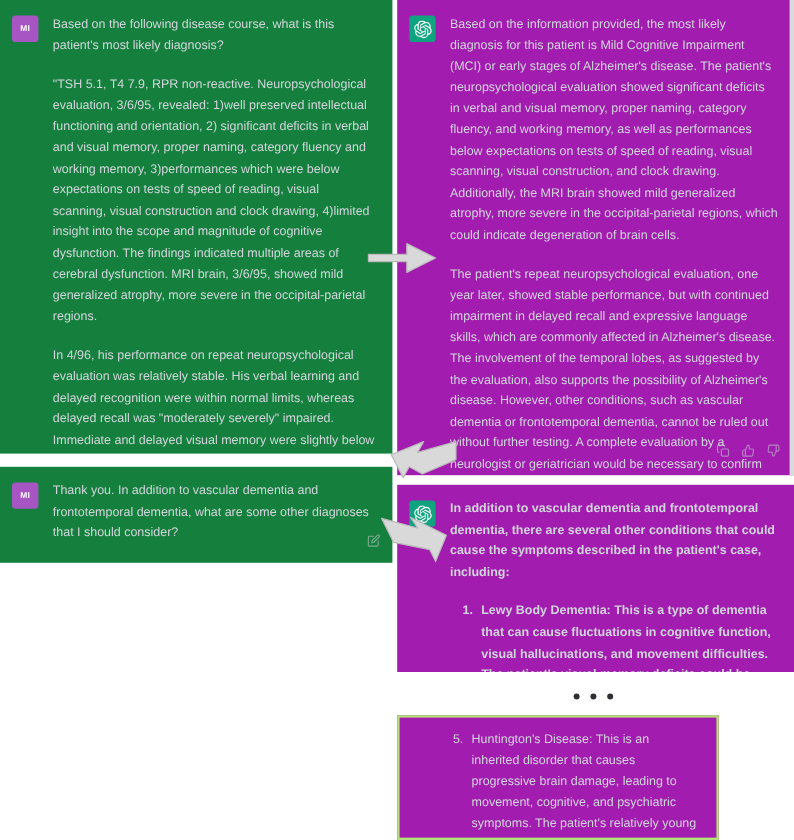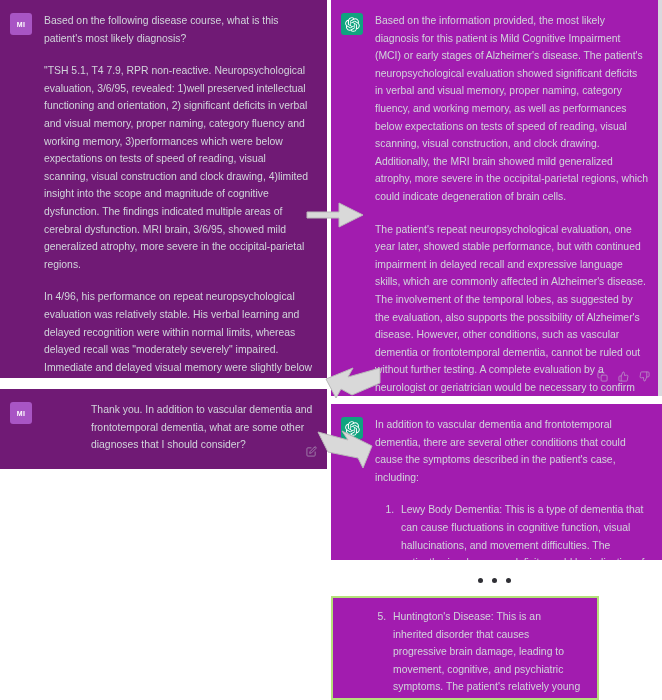--- a/index.html
+++ b/index.html
@@ -15,21 +15,21 @@
   #stage {
     position: relative;
     width: 662px;
     height: 700px;
     background: #ffffff;
   }
 
   
   .panel {
     position: absolute;
-    background: #701a75;
+    background: #15803d;
     overflow: hidden;
   }
   .panel.assistant { background: #a21caf; }
   .panel.greenframe {
     border: 2px solid #b5e07a;
   }
 
   .msg {
     display: flex;
     align-items: flex-start;
@@ -132,21 +132,21 @@
       <div class="avatar user">MI</div>
       <div class="body">
         <p>Based on the following disease course, what is this patient's most likely diagnosis?</p>
         <p>"TSH 5.1, T4 7.9, RPR non-reactive. Neuropsychological evaluation, 3/6/95, revealed: 1)well preserved intellectual functioning and orientation, 2) significant deficits in verbal and visual memory, proper naming, category fluency and working memory, 3)performances which were below expectations on tests of speed of reading, visual scanning, visual construction and clock drawing, 4)limited insight into the scope and magnitude of cognitive dysfunction. The findings indicated multiple areas of cerebral dysfunction. MRI brain, 3/6/95, showed mild generalized atrophy, more severe in the occipital-parietal regions.</p>
         <p>In 4/96, his performance on repeat neuropsychological evaluation was relatively stable. His verbal learning and delayed recognition were within normal limits, whereas delayed recall was "moderately severely" impaired. Immediate and delayed visual memory were slightly below expectations. Temporal orientation and expressive language skills were below expectation, especially in word retrieval. These findings were suggestive of particular, but not exclusive, involvement of the temporal lobes."</p>
       </div>
     </div>
   </div>
 
   <div class="panel user" style="left:0px; top:389px; width:327px; height:80px;">
-    <div class="msg" style="padding-bottom:6px;gap:47px;">
+    <div class="msg" style="padding-bottom:6px;">
       <div class="avatar user">MI</div>
       <div class="body">
         <p>Thank you. In addition to vascular dementia and frontotemporal dementia, what are some other diagnoses that I should consider?</p>
       </div>
     </div>
 
     <div class="editicon" style="right:10px; bottom:8px;">
       <svg width="11" height="11" viewBox="0 0 24 24" fill="none" stroke="#c3c6cf" stroke-width="2" stroke-linecap="round" stroke-linejoin="round">
         <path d="M11 4H4a2 2 0 0 0-2 2v14a2 2 0 0 0 2 2h14a2 2 0 0 0 2-2v-7"></path>
         <path d="M18.5 2.5a2.12 2.12 0 0 1 3 3L12 15l-4 1 1-4 9.5-9.5z"></path>
@@ -182,21 +182,21 @@
       <span class="ico">
         <svg width="11" height="11" viewBox="0 0 24 24" fill="none" stroke="#c3c6cf" stroke-width="2" stroke-linecap="round" stroke-linejoin="round">
           <path d="M10 15v4a3 3 0 0 0 3 3l4-9V2H5.72a2 2 0 0 0-2 1.7l-1.38 9a2 2 0 0 0 2 2.3zm7-13h2.67A2.31 2.31 0 0 1 22 4v7a2.31 2.31 0 0 1-2.33 2H17"></path>
         </svg>
       </span>
     </div>
   </div>
 
   <div class="edge-sliver" style="left:658px; top:0px; width:4px; height:396px;"></div>
 
-  <div class="panel assistant" style="left:331px; top:404px; width:331px; height:156px;">
+  <div class="panel assistant" style="left:331px; top:404px; width:331px; height:156px;font-weight:bold;">
     <div class="msg">
       <div class="avatar bot">
         <svg width="15" height="15" viewBox="0 0 41 41" fill="#ffffff">
           <path d="M37.532 16.87a9.963 9.963 0 0 0-.856-8.184 10.078 10.078 0 0 0-10.855-4.835A9.964 9.964 0 0 0 18.306.5a10.079 10.079 0 0 0-9.614 6.977 9.967 9.967 0 0 0-6.664 4.834 10.08 10.08 0 0 0 1.24 11.817 9.965 9.965 0 0 0 .856 8.185 10.079 10.079 0 0 0 10.855 4.835 9.965 9.965 0 0 0 7.516 3.35 10.078 10.078 0 0 0 9.617-6.981 9.967 9.967 0 0 0 6.663-4.834 10.079 10.079 0 0 0-1.243-11.813zM22.498 37.886a7.474 7.474 0 0 1-4.799-1.735c.61-.33.104-.017.172-.056l7.974-4.606a1.294 1.294 0 0 0 .655-1.134V19.1l3.369 1.945a.12.12 0 0 1 .066.092v9.313a7.505 7.505 0 0 1-7.437 7.436zM6.392 31.006a7.471 7.471 0 0 1-.894-5.023c.6.36.162.098.228.138l7.974 4.605a1.297 1.297 0 0 0 1.311 0l9.734-5.62v3.89a.12.12 0 0 1-.048.103l-8.062 4.656a7.504 7.504 0 0 1-10.243-2.75zM4.297 13.62a7.469 7.469 0 0 1 3.911-3.281c0 .072-.4.2-.4.289v9.21a1.294 1.294 0 0 0 .655 1.134l9.734 5.619-3.37 1.945a.12.12 0 0 1-.113.01L7.05 23.856a7.504 7.504 0 0 1-2.752-10.237zm27.674 6.437l-9.733-5.62 3.37-1.944a.12.12 0 0 1 .113-.01l8.064 4.655a7.498 7.498 0 0 1-1.158 13.528v-9.475a1.293 1.293 0 0 0-.656-1.135zm3.355-5.051c-.6-.37-.162-.099-.228-.138l-7.974-4.606a1.298 1.298 0 0 0-1.311 0l-9.734 5.62v-3.89a.12.12 0 0 1 .048-.103l8.063-4.652a7.497 7.497 0 0 1 11.137 7.76zm-21.082 6.947l-3.37-1.945a.12.12 0 0 1-.065-.092v-9.313a7.497 7.497 0 0 1 12.293-5.756 6.94 6.94 0 0 0-.172.096l-7.974 4.606a1.294 1.294 0 0 0-.656 1.133l-.006 11.271zm1.830-3.945l4.337-2.504 4.338 2.502v5.006l-4.338 2.502-4.337-2.502v-5.004z"></path>
         </svg>
       </div>
       <div class="body">
         <p>In addition to vascular dementia and frontotemporal dementia, there are several other conditions that could cause the symptoms described in the patient's case, including:</p>
         <ol class="numlist">
           <li>Lewy Body Dementia: This is a type of dementia that can cause fluctuations in cognitive function, visual hallucinations, and movement difficulties. The patient's visual memory deficits could be indicative of Lewy Body Dementia.</li>

